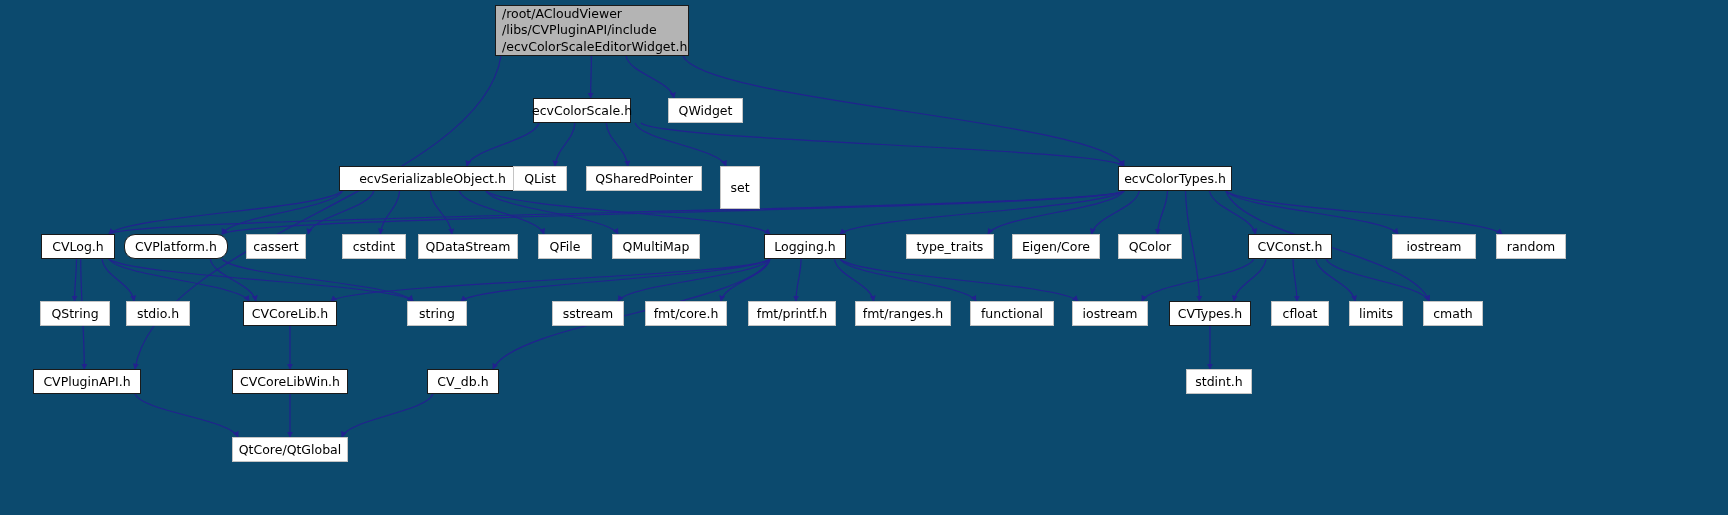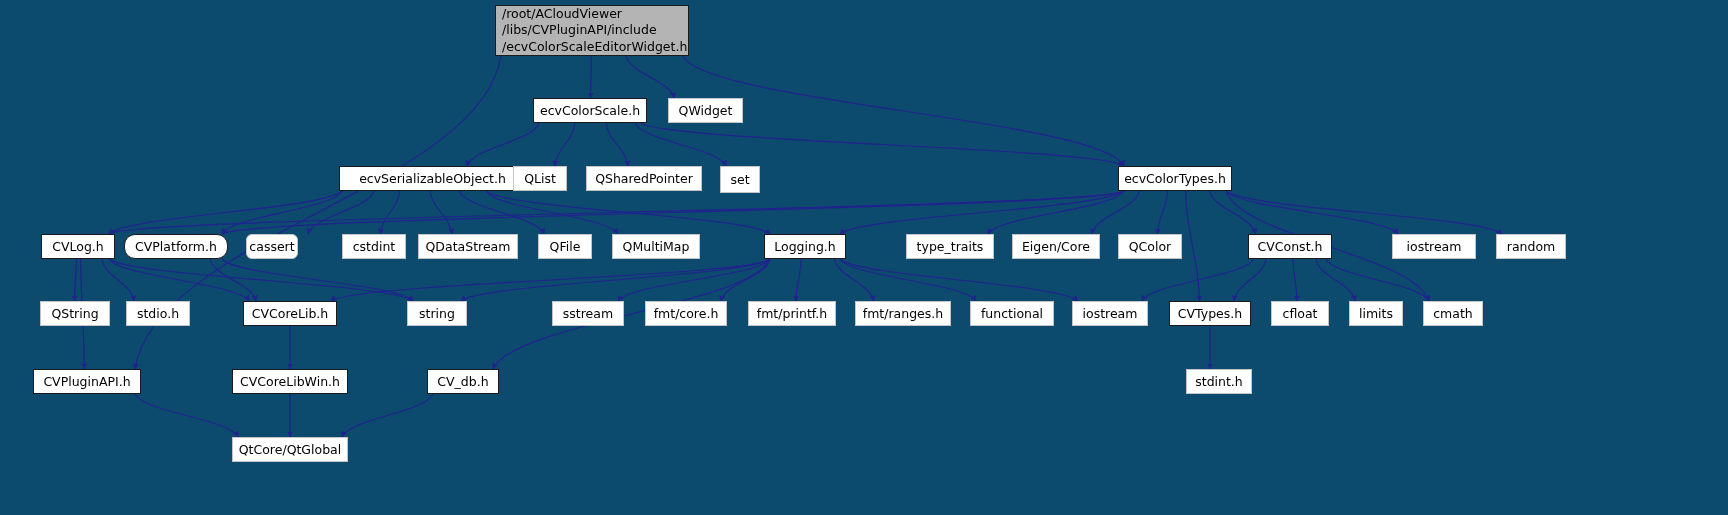--- a/index.html
+++ b/index.html
@@ -113,30 +113,30 @@
       <path d="M1326,259 C1333.931,276.64 1421.069,283.36 1429,301" stroke="#22228f" stroke-width="1.2" fill="none" marker-end="url(#arrow)"></path>
       <path d="M290,326 C290,344.06 290,350.94 290,369" stroke="#22228f" stroke-width="1.2" fill="none" marker-end="url(#arrow)"></path>
       <path d="M1210,326 C1210,344.06 1210,350.94 1210,369" stroke="#22228f" stroke-width="1.2" fill="none" marker-end="url(#arrow)"></path>
       <path d="M135,394 C142.931,412.06 230.069,418.94 238,437" stroke="#22228f" stroke-width="1.2" fill="none" marker-end="url(#arrow)"></path>
       <path d="M290,394 C290,412.06 290,418.94 290,437" stroke="#22228f" stroke-width="1.2" fill="none" marker-end="url(#arrow)"></path>
       <path d="M433,394 C425.9853,412.06 348.9147,418.94 341.9,437" stroke="#22228f" stroke-width="1.2" fill="none" marker-end="url(#arrow)"></path>
     </svg>
 <div class="node root" style="left: 495px; top: 5px; width: 194px; height: 51px;">/root/ACloudViewer
 /libs/CVPluginAPI/include
 /ecvColorScaleEditorWidget.h</div>
-    <div class="node bold" style="left: 533px; top: 98px; width: 114px; height: 25px;">ecvColorScale.h</div>
+    <div class="node bold" style="left: 533px; top: 98px; width: 98px; height: 25px;">ecvColorScale.h</div>
     <div class="node" style="left: 668px; top: 98px; width: 75px; height: 25px;">QWidget</div>
     <div class="node bold" style="left: 339px; top: 166px; width: 187px; height: 25px;">ecvSerializableObject.h</div>
     <div class="node" style="left: 513px; top: 166px; width: 54px; height: 25px;">QList</div>
     <div class="node" style="left: 586px; top: 166px; width: 116px; height: 25px;">QSharedPointer</div>
-    <div class="node" style="left: 720px; top: 166px; width: 40px; height: 27px;">set</div>
+    <div class="node" style="left: 720px; top: 166px; width: 40px; height: 43px;">set</div>
     <div class="node bold" style="left: 1118px; top: 166px; width: 114px; height: 25px;">ecvColorTypes.h</div>
     <div class="node bold" style="left: 41px; top: 234px; width: 74px; height: 25px;">CVLog.h</div>
     <div class="node bold" style="left: 124px; top: 234px; width: 104px; height: 25px; border-radius: 11px;">CVPlatform.h</div>
-    <div class="node" style="left: 246px; top: 234px; width: 52px; height: 25px; border-radius: 6px;">cassert</div>
+    <div class="node" style="left: 246px; top: 234px; width: 60px; height: 25px;">cassert</div>
     <div class="node" style="left: 334px; top: 234px; width: 64px; height: 25px; margin-left: 8px;">cstdint</div>
     <div class="node" style="left: 418px; top: 234px; width: 100px; height: 25px;">QDataStream</div>
     <div class="node" style="left: 538px; top: 234px; width: 54px; height: 25px;">QFile</div>
     <div class="node" style="left: 612px; top: 234px; width: 88px; height: 25px;">QMultiMap</div>
     <div class="node bold" style="left: 764px; top: 234px; width: 82px; height: 25px;">Logging.h</div>
     <div class="node" style="left: 906px; top: 234px; width: 88px; height: 25px;">type_traits</div>
     <div class="node" style="left: 1012px; top: 234px; width: 88px; height: 25px;">Eigen/Core</div>
     <div class="node" style="left: 1118px; top: 234px; width: 64px; height: 25px;">QColor</div>
     <div class="node bold" style="left: 1248px; top: 234px; width: 84px; height: 25px;">CVConst.h</div>
     <div class="node" style="left: 1392px; top: 234px; width: 84px; height: 25px;">iostream</div>

